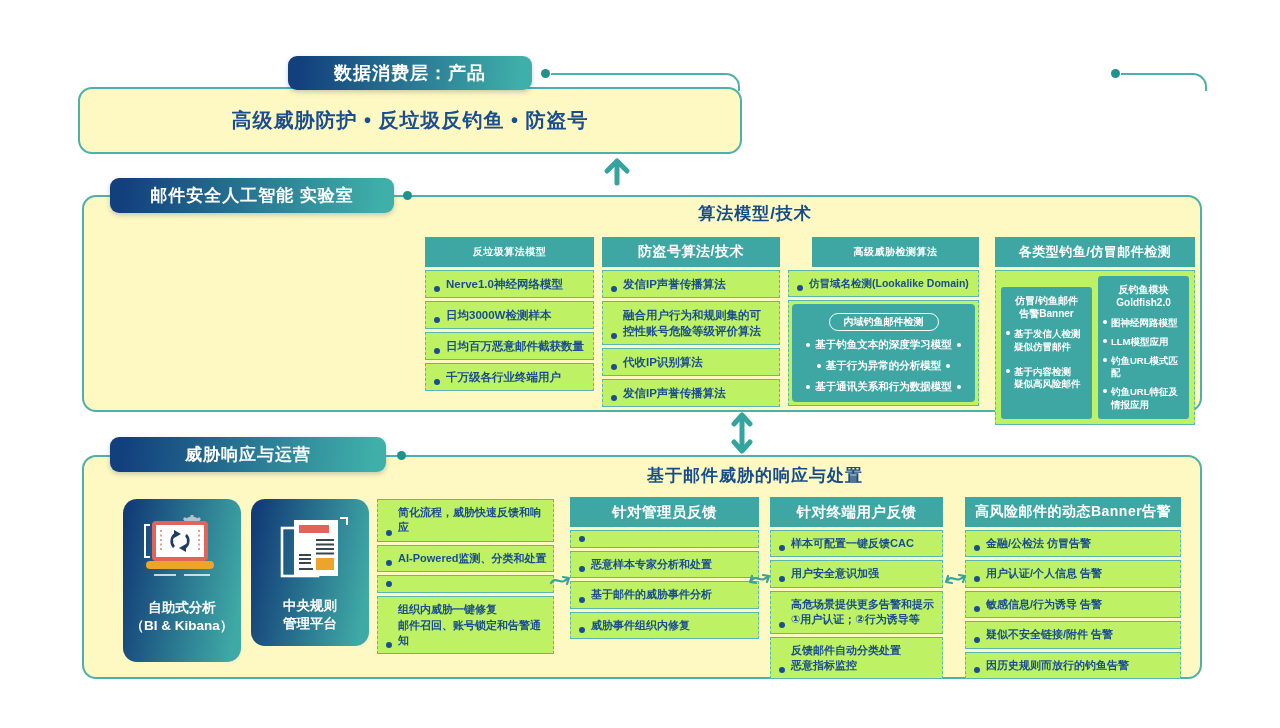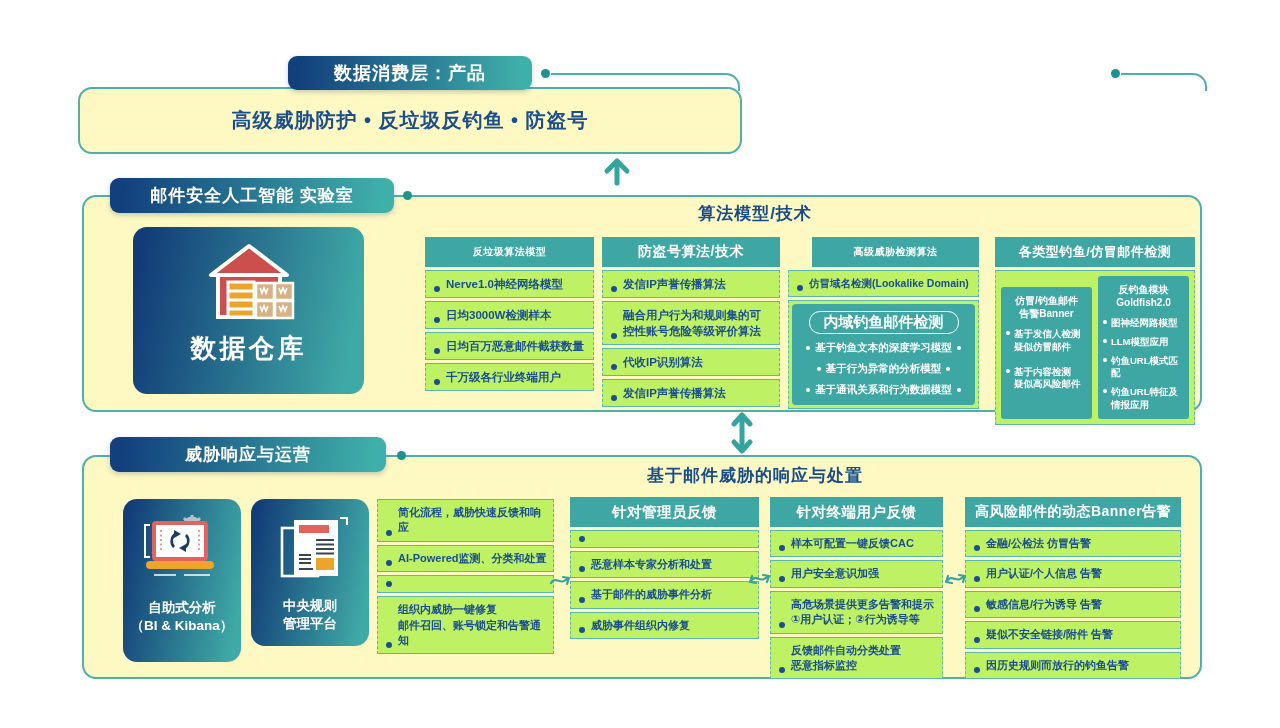--- a/index.html
+++ b/index.html
@@ -26,21 +26,21 @@
   .col-header{height:30px;background:#3EA7A3;color:#fff;font-weight:700;
     display:flex;align-items:center;justify-content:center;letter-spacing:.5px;}
   .cell{border:1.5px solid #59B6B0;border-left-style:dashed;border-right-style:dashed;
     margin-top:3px;display:flex;align-items:flex-end;gap:6px;padding:5px 5px;background:#bef264;}
   .blt{width:6px;height:6px;border-radius:50%;background:#1A4E8F;flex:none;margin-left:3px;}
   .txt{font-size:11.5px;font-weight:700;color:#1A4E8F;line-height:1.4;white-space:pre-line;}
   .small .txt{font-size:11px;}
   
   .tealpanel{background:#3EA7A3;border-radius:4px;padding:7px 3px 8px;text-align:center;}
   .tpill{display:inline-block;border:1.2px solid #fff;border-radius:11px;padding:1px 14px;
-    color:#fff;font-size:15px;font-weight:700;font-family:Liberation Mono, monospace;}
+    color:#fff;font-size:10px;font-weight:700;font-family:Liberation Mono, monospace;}
   .tline{display:flex;align-items:center;justify-content:center;gap:5px;margin-top:7px;}
   .ttxt{color:#fff;font-size:10.5px;font-weight:700;}
   .wblt{width:4px;height:4px;border-radius:50%;background:#fff;flex:none;}
   
   .subwrap{display:flex;gap:6px;padding:5px;}
   .sub{flex:1;background:#3EA7A3;border-radius:3px;padding:7px 5px;color:#fff;min-height:118px;}
   .sub-title{text-align:center;font-size:10px;font-weight:700;line-height:1.3;
     white-space:pre-line;margin-bottom:8px;}
   .sitem{display:flex;gap:4px;margin-top:6px;}
   .sitem .wblt{margin-top:3px;}
@@ -64,41 +64,20 @@
 
   <svg class="abs" style="left:601px;top:156px;" width="32" height="30">
     <path d="M16 27 L16 7" stroke="#35A39E" stroke-width="5" fill="none" stroke-linecap="round"></path>
     <path d="M6 15 L16 5 L26 15" stroke="#35A39E" stroke-width="5" fill="none" stroke-linecap="round" stroke-linejoin="round"></path>
   </svg>
 
   <div class="abs obox" style="left:82px;top:195px;width:1116px;height:213px;"></div>
   <div class="abs pill" style="left:110px;top:178px;width:284px;height:35px;font-size:17px;">邮件安全人工智能 实验室</div>
   <div class="abs dot" style="left:403px;top:191px;"></div>
 
-  <div class="abs gcard" style="left:133px;top:227px;width:231px;height:167px;">
-    <svg width="96" height="86" style="margin-top:12px;">
-      <path d="M48 7 L10 36 L86 36 Z" fill="#CC4F4E" stroke="#fff" stroke-width="4" stroke-linejoin="round"></path>
-      <rect x="17" y="36" width="62" height="42" fill="#CC4F4E" stroke="#fff" stroke-width="4"></rect>
-      <rect x="27" y="43" width="26" height="35" fill="#EDA42B" stroke="#fff" stroke-width="3"></rect>
-      <path d="M27 52 H53 M27 61 H53 M27 70 H53" stroke="#fff" stroke-width="3"></path>
-      <g stroke="#fff" stroke-width="2.5" fill="#D8B287">
-        <rect x="55" y="44" width="18" height="17"></rect>
-          <rect x="74" y="44" width="18" height="17"></rect>
-        <rect x="55" y="62" width="18" height="17"></rect>
-          <rect x="74" y="62" width="18" height="17"></rect>
-      </g>
-      <g stroke="#fff" stroke-width="1.6" fill="none">
-        <path d="M59 49 l2 5 l2 -5 l2 5 l2 -5"></path>
-          <path d="M78 49 l2 5 l2 -5 l2 5 l2 -5"></path>
-        <path d="M59 67 l2 5 l2 -5 l2 5 l2 -5"></path>
-          <path d="M78 67 l2 5 l2 -5 l2 5 l2 -5"></path>
-      </g>
-    </svg>
-    <div class="cardlabel" style="font-size:26px;letter-spacing:3px;margin-top:6px;">数据仓库</div>
-  </div>
 
   <div class="abs section-title" style="left:455px;top:202px;width:600px;">算法模型/技术</div>
 
   <div class="col" style="left:425px;top:237px;width:169px;">
     <div class="col-header" style="font-size:10px;">反垃圾算法模型</div>
     <div class="cell">
         <span class="blt"></span>
         <span class="txt">Nerve1.0神经网络模型</span>
       </div>
     <div class="cell">

